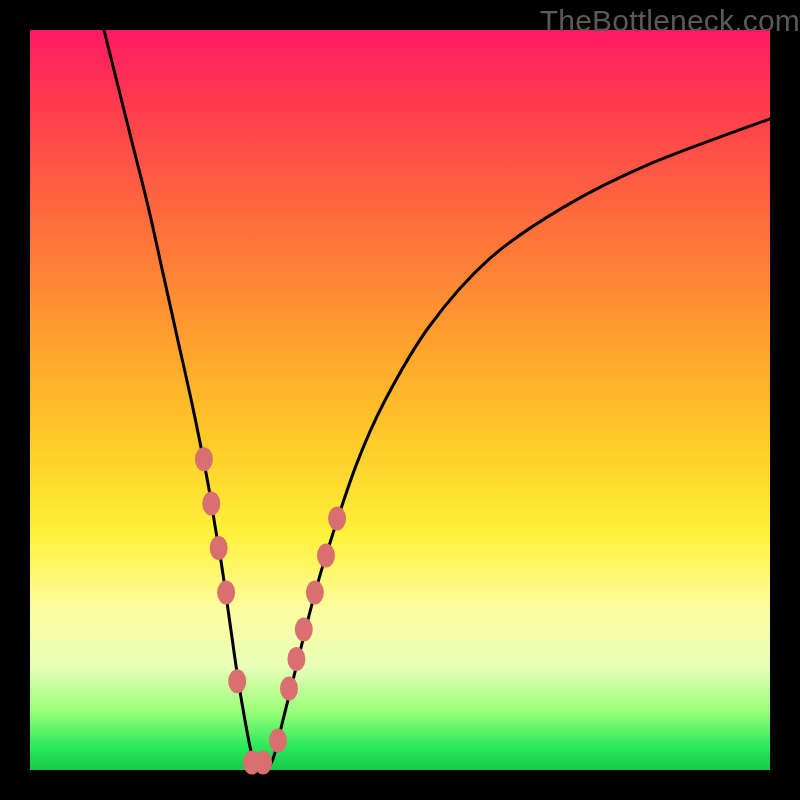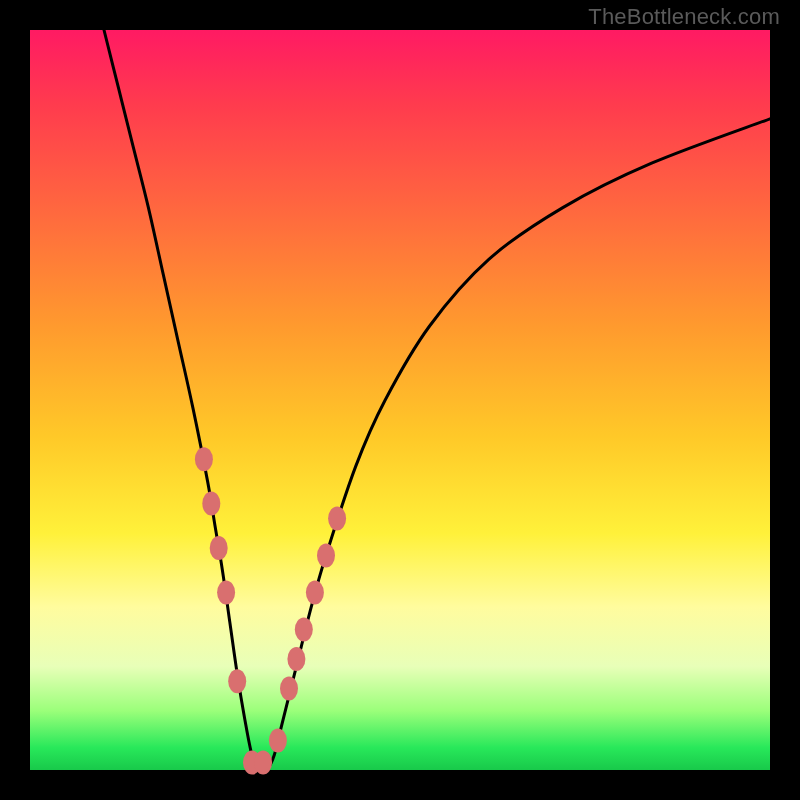--- a/index.html
+++ b/index.html
@@ -37,23 +37,23 @@
       #fffc9e 78%,
       #e8ffb8 86%,
       #9bff7a 92%,
       #28e85a 97%,
       #18c94a 100%
     );
   }
   .watermark {
     position: absolute;
     top: 4px;
-    right: 20px;
+    right: 0;
     color: #5a5a5a;
-    font-size: 22px;
+    font-size: 30px;
     font-weight: 500;
     letter-spacing: 0.2px;
     user-select: none;
   }
   svg.curve {
     position: absolute;
     left: 0;
     top: 0;
     width: 740px;
     height: 740px;

